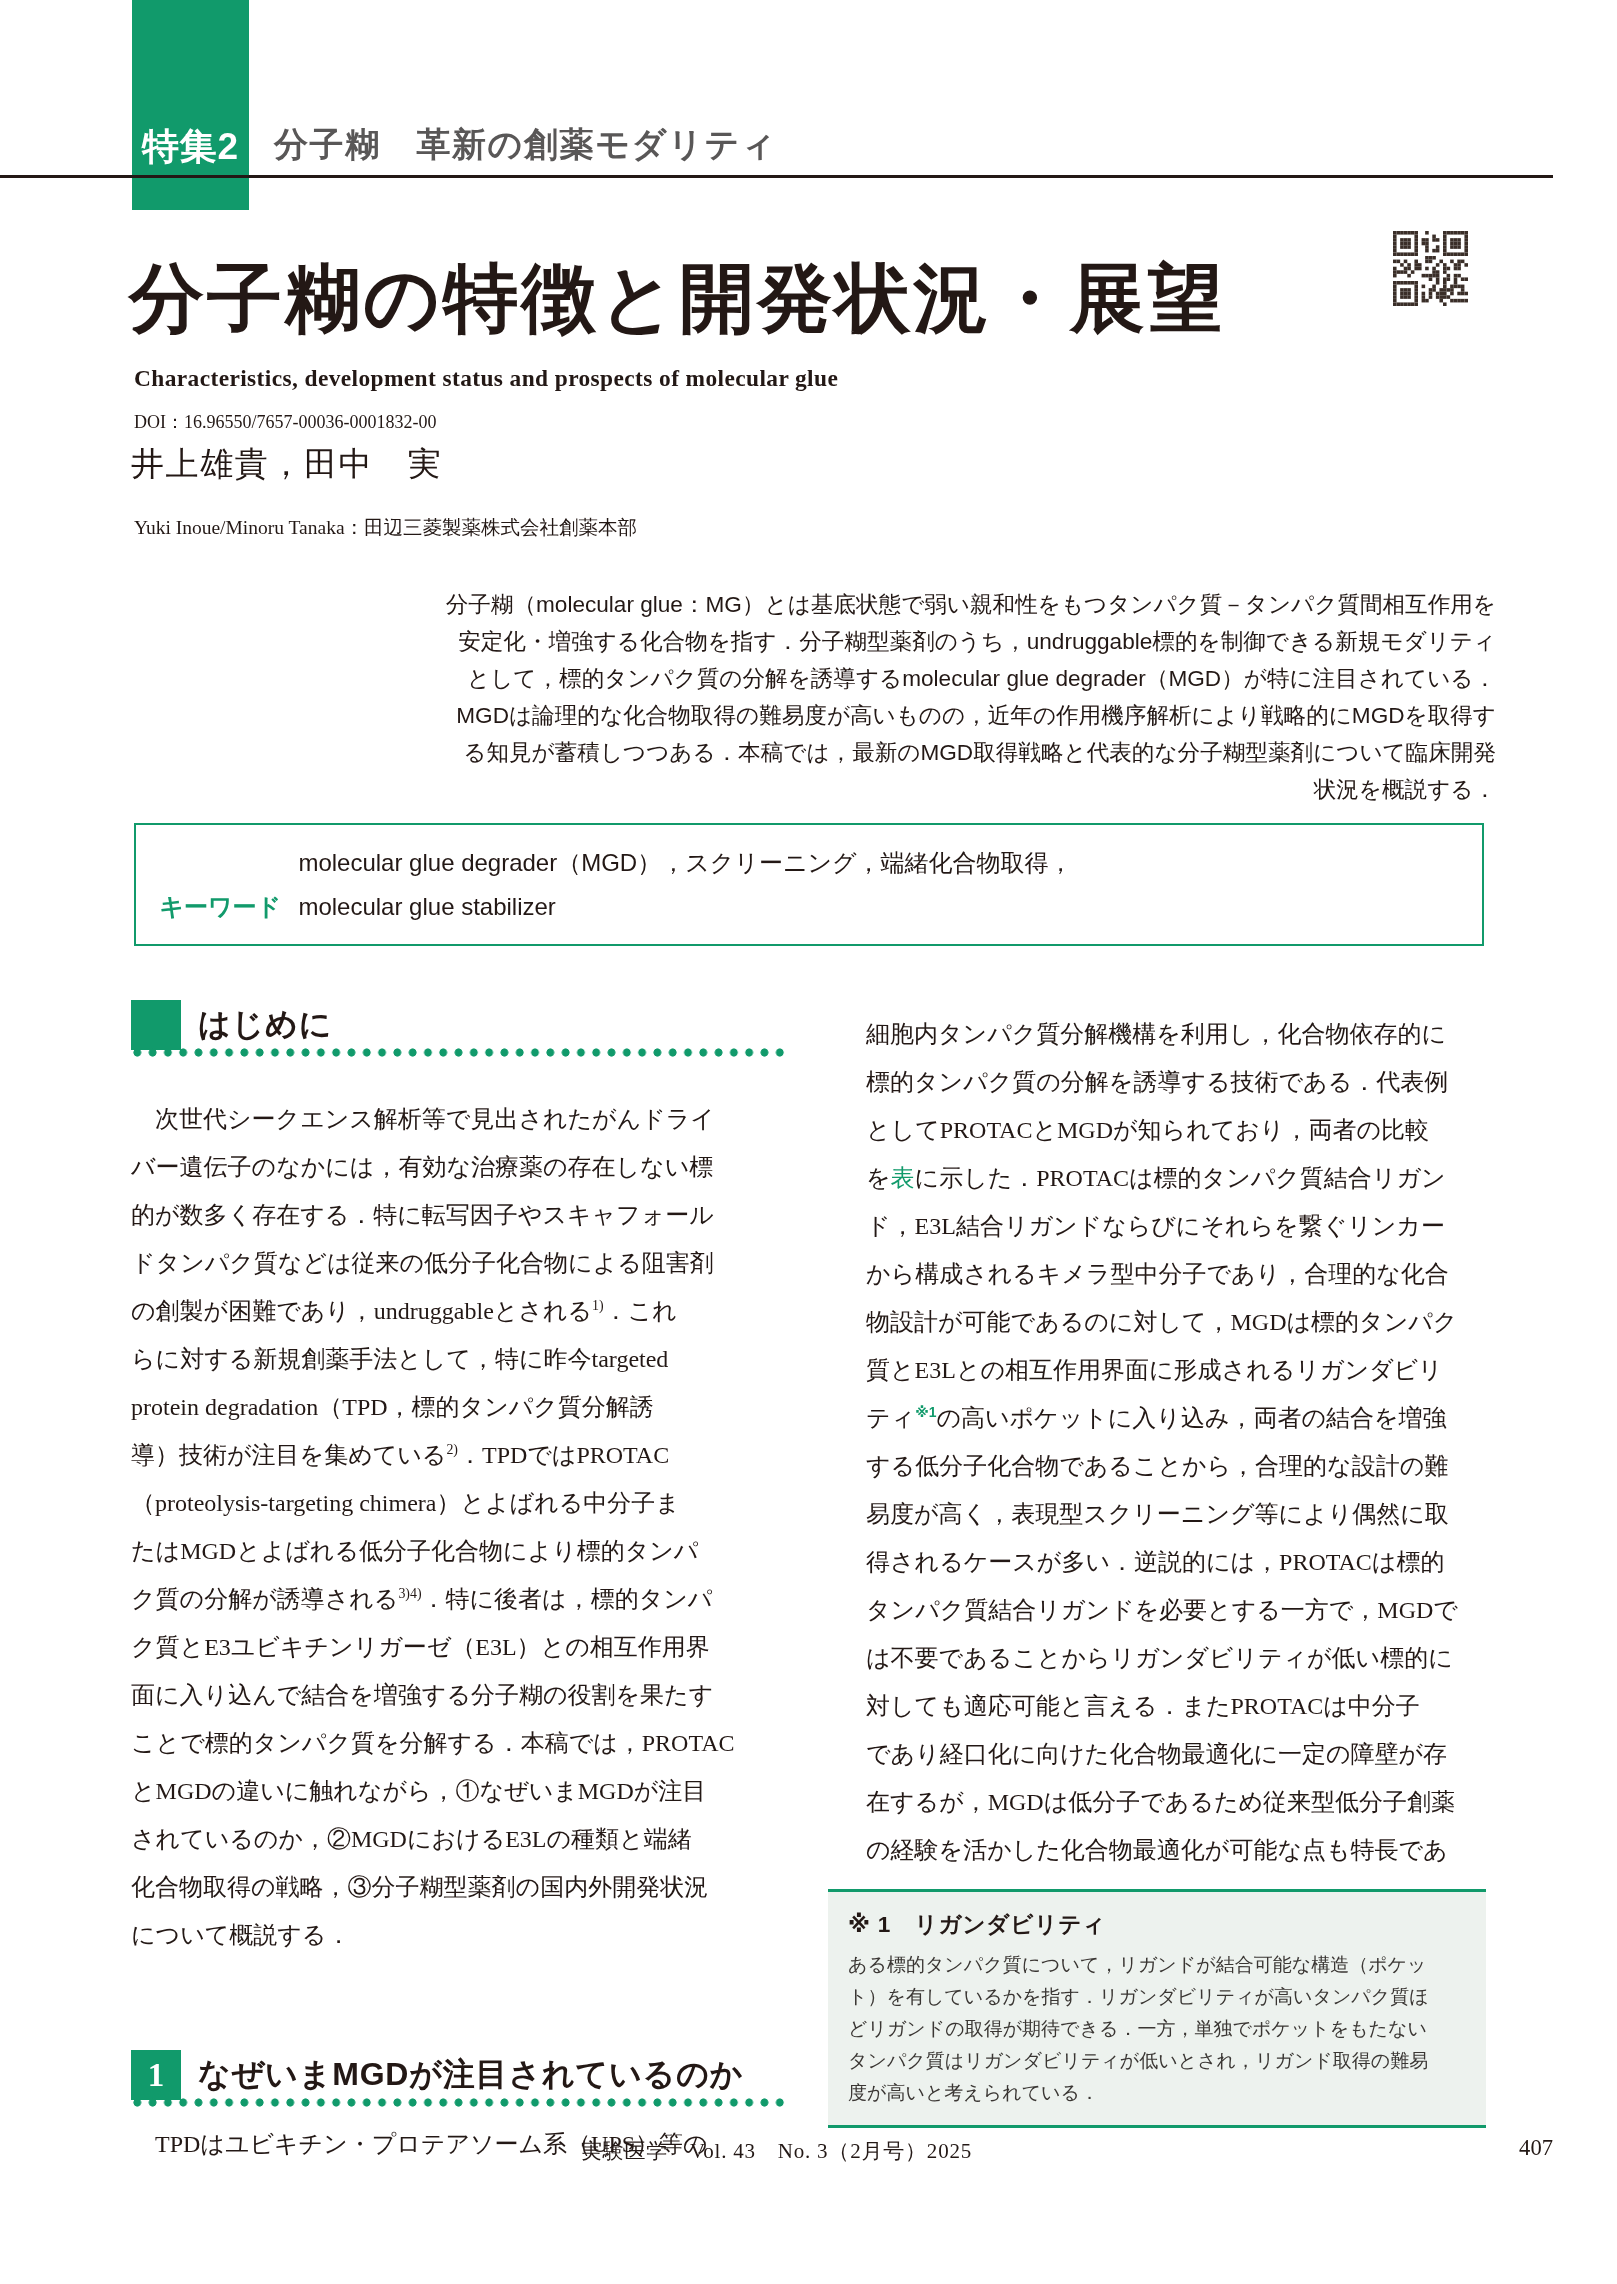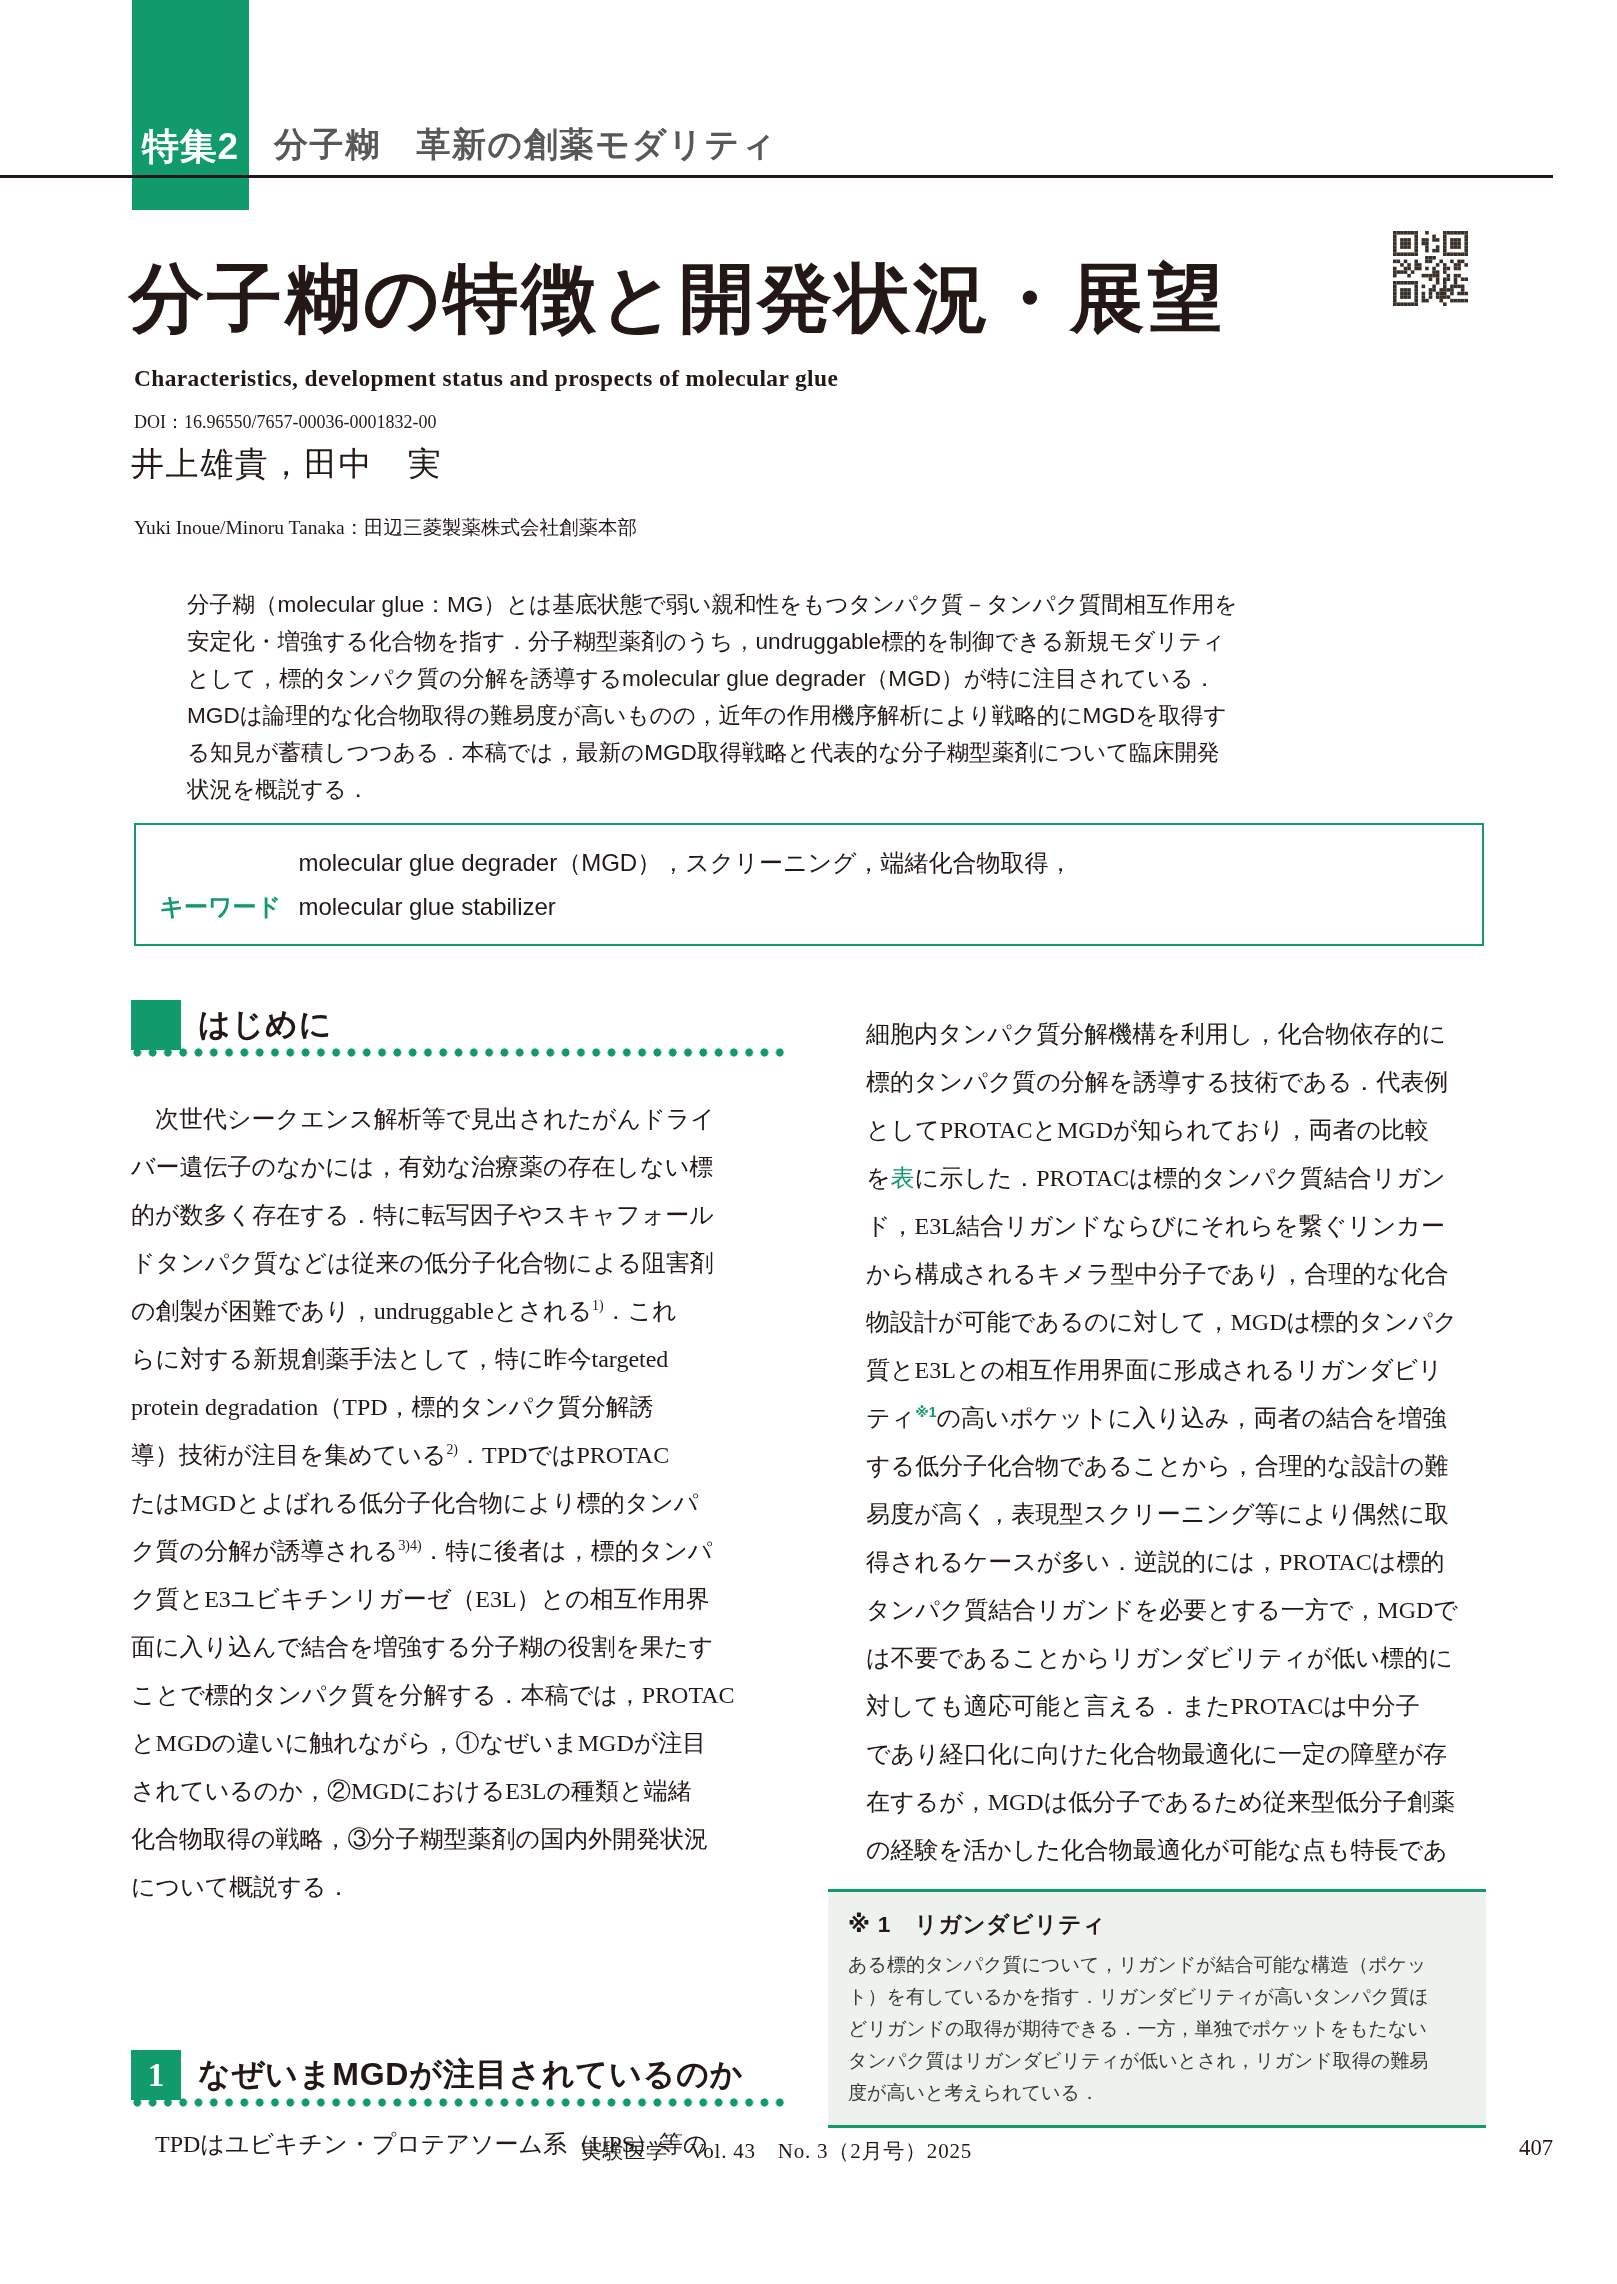--- a/index.html
+++ b/index.html
@@ -61,21 +61,21 @@
   .affiliation{
     position:absolute;left:134px;top:514px;
     font-size:19.5px;white-space:nowrap;
   }
 
   
   .abstract{
     position:absolute;left:187px;top:586px;width:1309px;
     font-size:22.6px;line-height:37px;font-weight:500;
   }
-  .abstract .tline{white-space:nowrap;}
+  .abstract .tline{white-space:nowrap;text-align:right;}
 
   
   .kwbox{
     position:absolute;left:134px;top:823px;width:1350px;
     border:2.3px solid var(--green);
     box-sizing:border-box;
     display:flex;align-items:flex-end;
     padding:15.6px 15.6px 15.6px 23.4px;
   }
   .kwlabel{
@@ -401,20 +401,21 @@
     <div class="dotline" style="top:75px;"></div>
     <div class="bodylines" style="top:122px;">
         <div class="tline">　次世代シークエンス解析等で見出されたがんドライ</div>
         <div class="tline">バー遺伝子のなかには，有効な治療薬の存在しない標</div>
         <div class="tline">的が数多く存在する．特に転写因子やスキャフォール</div>
         <div class="tline">ドタンパク質などは従来の低分子化合物による阻害剤</div>
         <div class="tline"><span>の創製が困難であり，undruggableとされる</span><span class="sup">1)</span><span>．これ</span></div>
         <div class="tline">らに対する新規創薬手法として，特に昨今targeted</div>
         <div class="tline">protein degradation（TPD，標的タンパク質分解誘</div>
         <div class="tline"><span>導）技術が注目を集めている</span><span class="sup">2)</span><span>．TPDではPROTAC</span></div>
+        <div class="tline">（proteolysis-targeting chimera）とよばれる中分子ま</div>
         <div class="tline">たはMGDとよばれる低分子化合物により標的タンパ</div>
         <div class="tline"><span>ク質の分解が誘導される</span><span class="sup">3)4)</span><span>．特に後者は，標的タンパ</span></div>
         <div class="tline">ク質とE3ユビキチンリガーゼ（E3L）との相互作用界</div>
         <div class="tline">面に入り込んで結合を増強する分子糊の役割を果たす</div>
         <div class="tline">ことで標的タンパク質を分解する．本稿では，PROTAC</div>
         <div class="tline">とMGDの違いに触れながら，①なぜいまMGDが注目</div>
         <div class="tline">されているのか，②MGDにおけるE3Lの種類と端緒</div>
         <div class="tline">化合物取得の戦略，③分子糊型薬剤の国内外開発状況</div>
         <div class="tline">について概説する．</div>
       </div>

